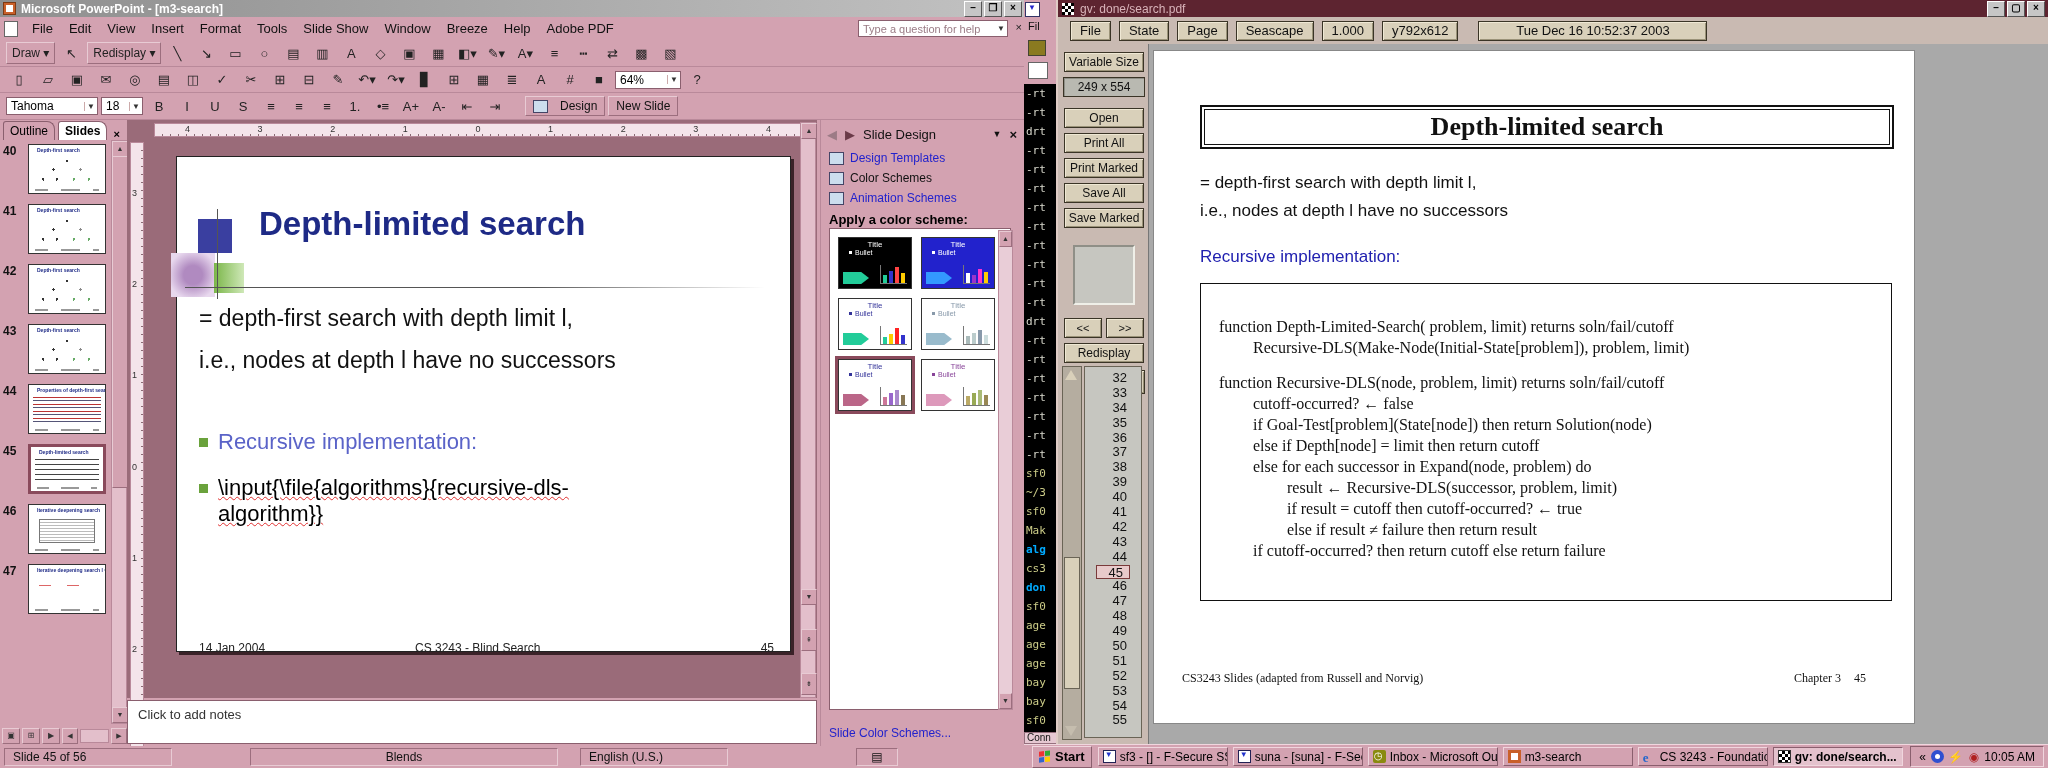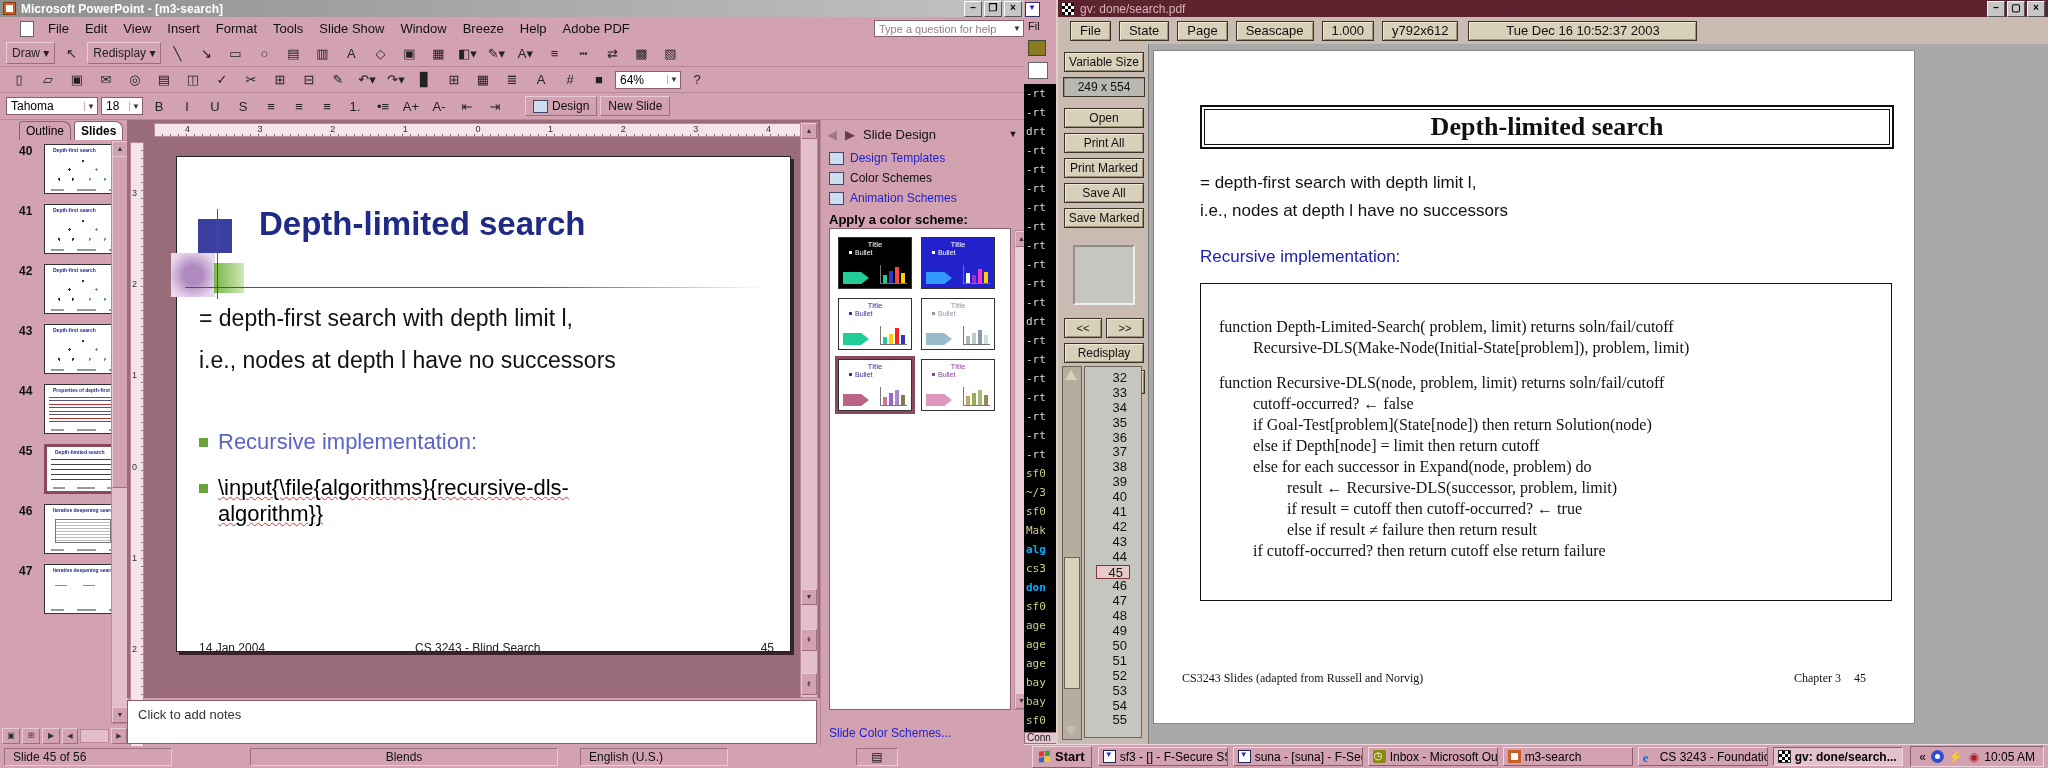--- a/index.html
+++ b/index.html
@@ -1,18 +1,18 @@
 <!DOCTYPE html>
 <html><head>
 <meta charset="utf-8">
 <style>
   html,body{margin:0;padding:0;background:#000;}
   #screen{position:relative;width:2048px;height:768px;overflow:hidden;
     font-family:"Liberation Sans",sans-serif;background:#000;}
-  .abs{position:absolute;padding-left:16px;}
+  .abs{position:absolute;}
   
   #ppt{left:0;top:0;width:1024px;height:768px;background:#d3a2b1;}
   .ppt-titlebar{left:0;top:0;width:1024px;height:17px;
     background:linear-gradient(90deg,#8f8f8f,#c2c2c2);color:#fff;
     font-size:12px;font-weight:bold;display:flex;align-items:center;gap:5px;padding-left:3px;box-sizing:border-box;}
   .appicon{width:13px;height:13px;background:#c9602a;border:1px solid #7d3a14;box-sizing:border-box;display:inline-block;}
   .appicon::after{content:"";display:block;width:7px;height:7px;margin:2px;background:#fff;}
   .winbtn{width:16px;height:14px;background:#c6c6c6;border:1px solid;border-color:#fff #555 #555 #fff;
     font-size:10px;line-height:12px;text-align:center;color:#000;font-weight:bold;}
   .tb-btns{right:2px;top:1px;display:flex;gap:2px;}
@@ -30,21 +30,21 @@
   #draw-row{top:40px;height:27px;}
   #std-row{top:67px;height:26px;}
   #fmt-row{top:93px;height:27px;}
   .tbicon{min-width:20px;height:20px;border:1px solid transparent;display:flex;align-items:center;
     justify-content:center;font-size:13px;color:#222;padding:0 2px;}
   .tbicon.wide{font-size:12px;padding:0 5px;border:1px solid;border-color:#e8cbd4 #9c6e7e #9c6e7e #e8cbd4;}
   .combo{background:#fff;border:1px solid #8a5f6e;height:18px;font-size:12px;color:#000;
     display:flex;align-items:center;justify-content:space-between;padding:0 2px 0 4px;box-sizing:border-box;}
   .combo .dd{font-size:8px;color:#333;border-left:1px solid #caa;padding-left:2px;}
   .fmtbtn{border:1px solid;border-color:#e8cbd4 #9c6e7e #9c6e7e #e8cbd4;background:#d3a2b1;
-    font-size:12px;padding:2px 7px;color:#111;display:flex;gap:4px;align-items:center;}
+    font-size:12px;padding:2px 7px;color:#111;display:flex;gap:12px;align-items:center;}
   
   .tabs{left:0;top:120px;width:127px;height:20px;display:flex;align-items:flex-end;font-size:12px;}
   .tab{border:1px solid #8a5f6e;border-bottom:none;padding:2px 6px;background:#d3a2b1;
     border-radius:3px 8px 0 0;margin-left:3px;}
   .tab.active{background:#fff;font-weight:bold;}
   .pane-x{margin-left:6px;font-size:11px;font-weight:bold;}
   #thumb-pane{left:0;top:140px;width:110px;height:584px;background:#d3a2b1;
     display:flex;flex-direction:column;gap:10px;padding-top:4px;overflow:hidden;}
   .thumb-row{display:flex;gap:3px;}
   .thumb-num{width:22px;text-align:left;font-size:12px;font-weight:bold;color:#111;padding-left:3px;}
@@ -704,21 +704,21 @@
     </div>
     <div class="gv-toolbar abs">
       <span id="gv-tbtns" style="display:flex;gap:8px;">
           <span class="gb">File</span>
           <span class="gb">State</span>
           <span class="gb">Page</span>
           <span class="gb">Seascape</span>
           <span class="gb">1.000</span>
           <span class="gb">y792x612</span>
         </span>
-      <span class="gb gv-field" style="width:229px;margin-left:2px;">Tue Dec 16 10:52:37 2003</span>
+      <span class="gb gv-field" style="width:229px;margin-left:12px;">Tue Dec 16 10:52:37 2003</span>
     </div>
 
     <div id="gv-side" class="abs">
       <div class="side-col">
         <span class="gb sm">Variable Size</span>
         <span class="gv-dims">249 x 554</span>
         <span id="gv-actions" style="display:flex;flex-direction:column;gap:5px;margin-top:6px;">
             <span class="gb sm">Open</span>
             <span class="gb sm">Print All</span>
             <span class="gb sm">Print Marked</span>

